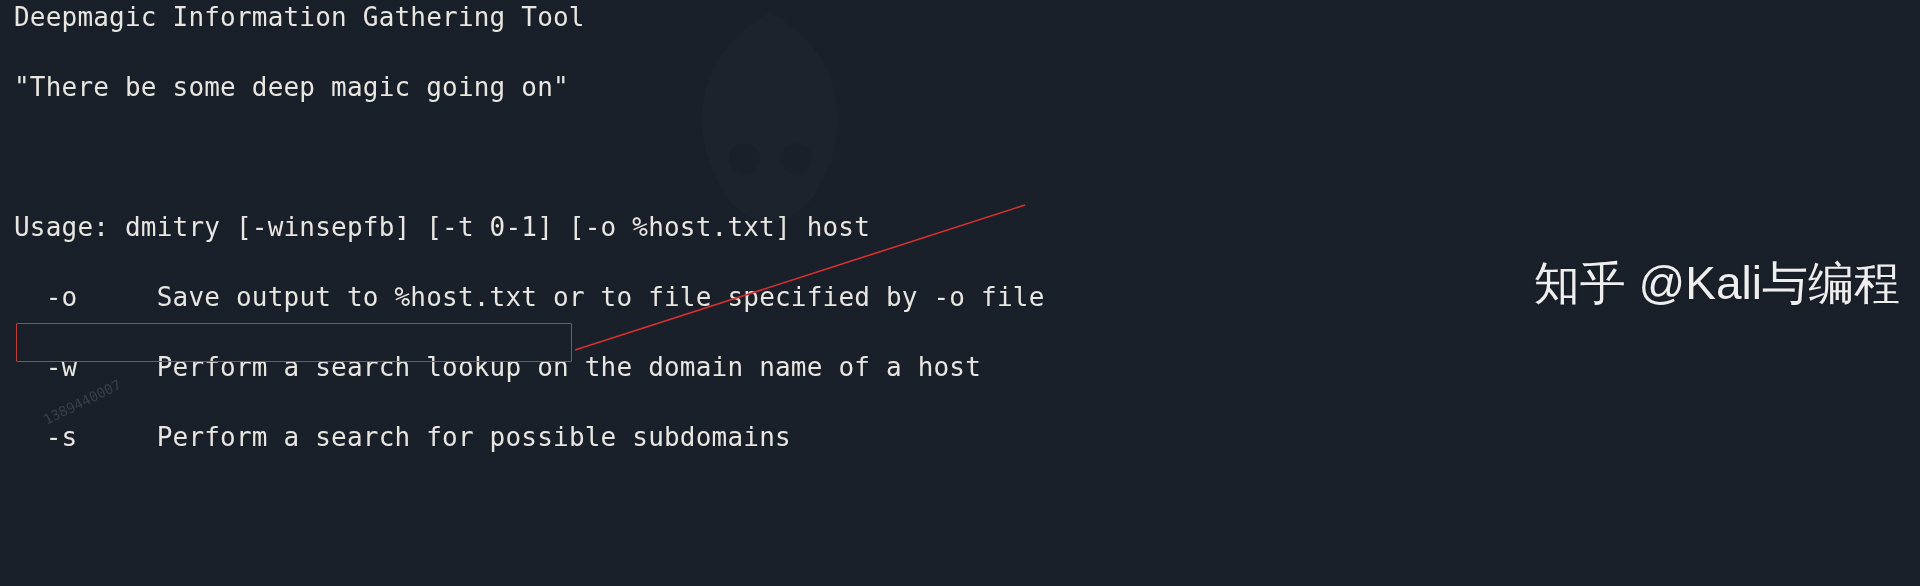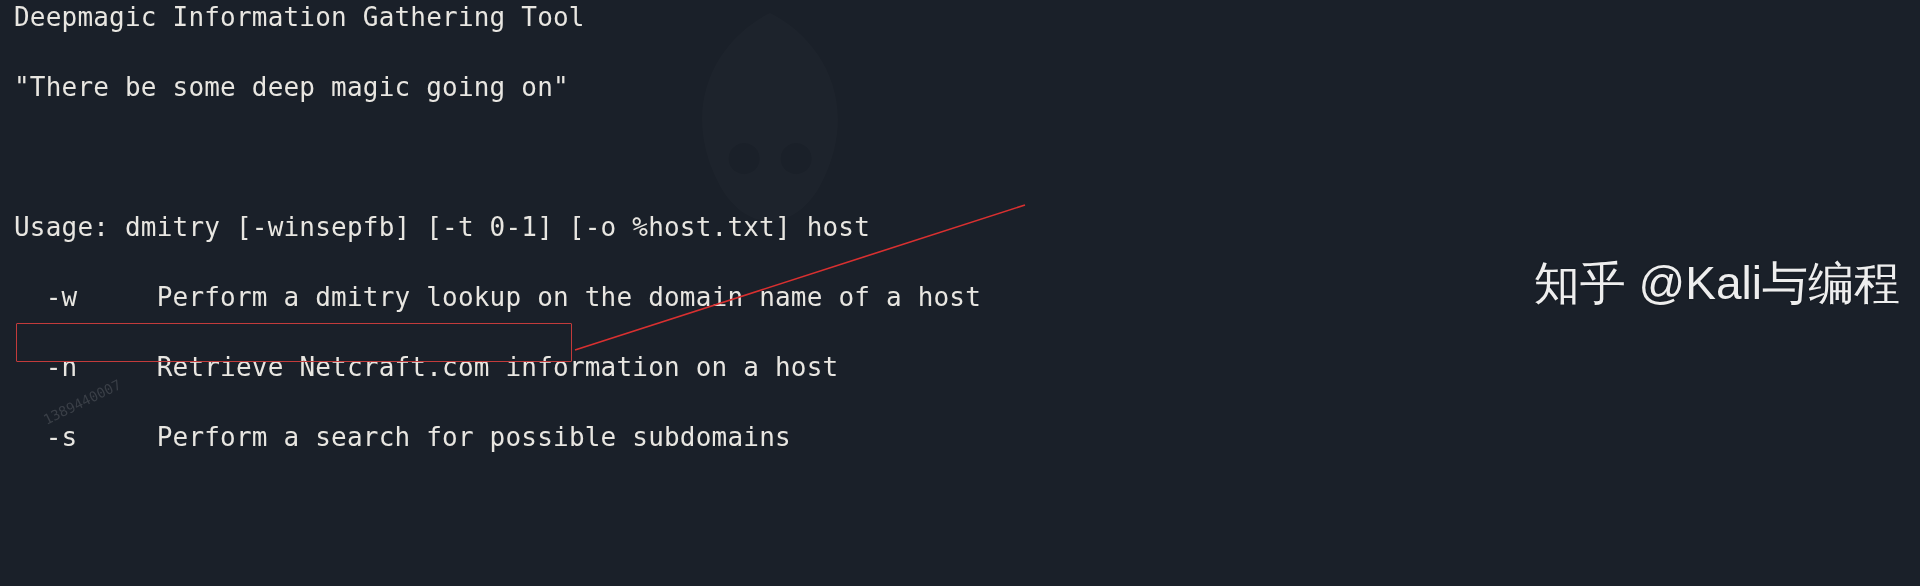--- a/index.html
+++ b/index.html
@@ -84,22 +84,22 @@
 <div class="bglogo">
   <svg viewBox="0 0 100 100">
         <path d="M50 5 C70 15 85 40 70 70 C60 90 40 90 30 70 C15 40 30 15 50 5 Z M40 55 a6 6 0 1 0 0.1 0 M60 55 a6 6 0 1 0 0.1 0"></path>
       </svg>
 </div>
 
 <pre class="term"><span class="row">Deepmagic Information Gathering Tool</span>
 <span class="row">"There be some deep magic going on"</span>
 <span class="row"> </span>
 <span class="row">Usage: dmitry [-winsepfb] [-t 0-1] [-o %host.txt] host</span>
-<span class="row"><span>  -w</span>     <span>Perform a dmitry lookup on the domain name of a host</span></span>
-<span class="row"><span>  -n</span>     <span>Retrieve Netcraft.com information on a host</span></span>
+<span class="row"><span>  -o</span>     <span>Save output to %host.txt or to file specified by -o file</span></span>
+<span class="row"><span>  -w</span>     <span>Perform a search lookup on the domain name of a host</span></span>
 <span class="row"><span>  -s</span>     <span>Perform a search for possible subdomains</span></span>
 
 
 
 
 
 
 </pre>
 
 <div class="hlbox"></div>

